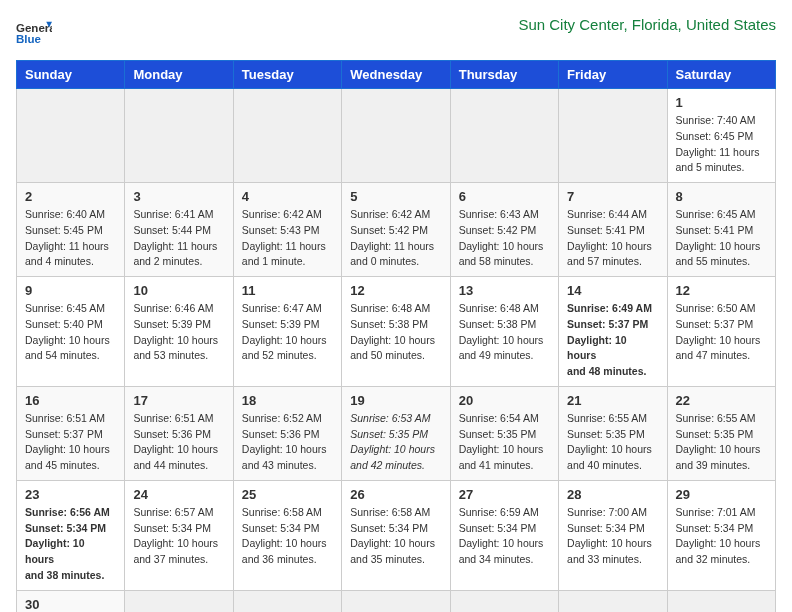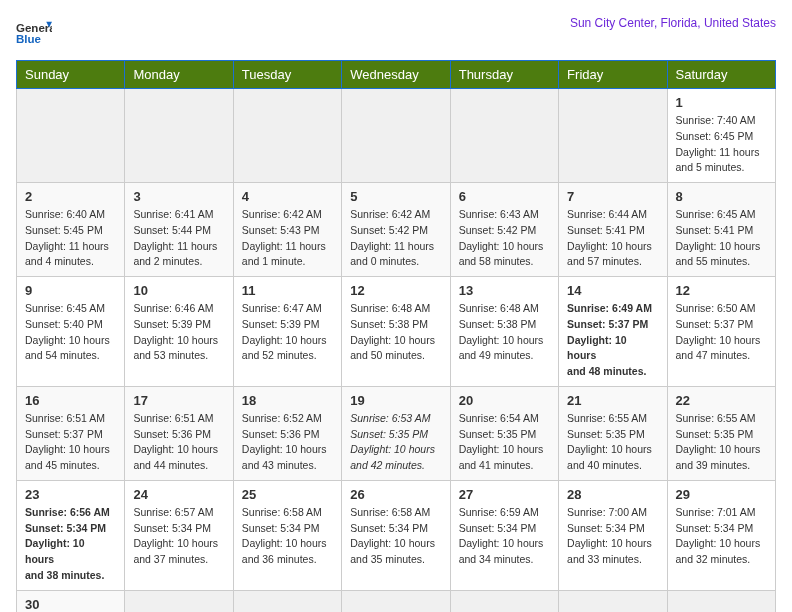--- a/index.html
+++ b/index.html
@@ -27,35 +27,35 @@
     }
     .title-block {
       text-align: right;
     }
     .month-title {
       font-size: 32px;
       font-weight: bold;
       color: #333;
     }
     .location-title {
-      font-size: 12px;
-      color: #6d28d9;
+      font-size: 15px;
+      color: #15803d;
     }
     .calendar-table {
       width: 100%;
       border-collapse: collapse;
       border: 1px solid #ccc;
     }
     .calendar-table th {
-      background-color: #4d7c0f;
+      background-color: #1d4ed8;
       color: #fff;
       text-align: left;
       padding: 6px 8px;
       font-size: 13px;
-      font-weight: normal;
+      font-weight: bold;
       border: 1px solid #1a6fd4;
     }
     .calendar-table td {
       vertical-align: top;
       padding: 6px 8px;
       font-size: 11px;
       color: #333;
       border: 1px solid #ccc;
       width: calc(100% / 7);
       min-height: 70px;

